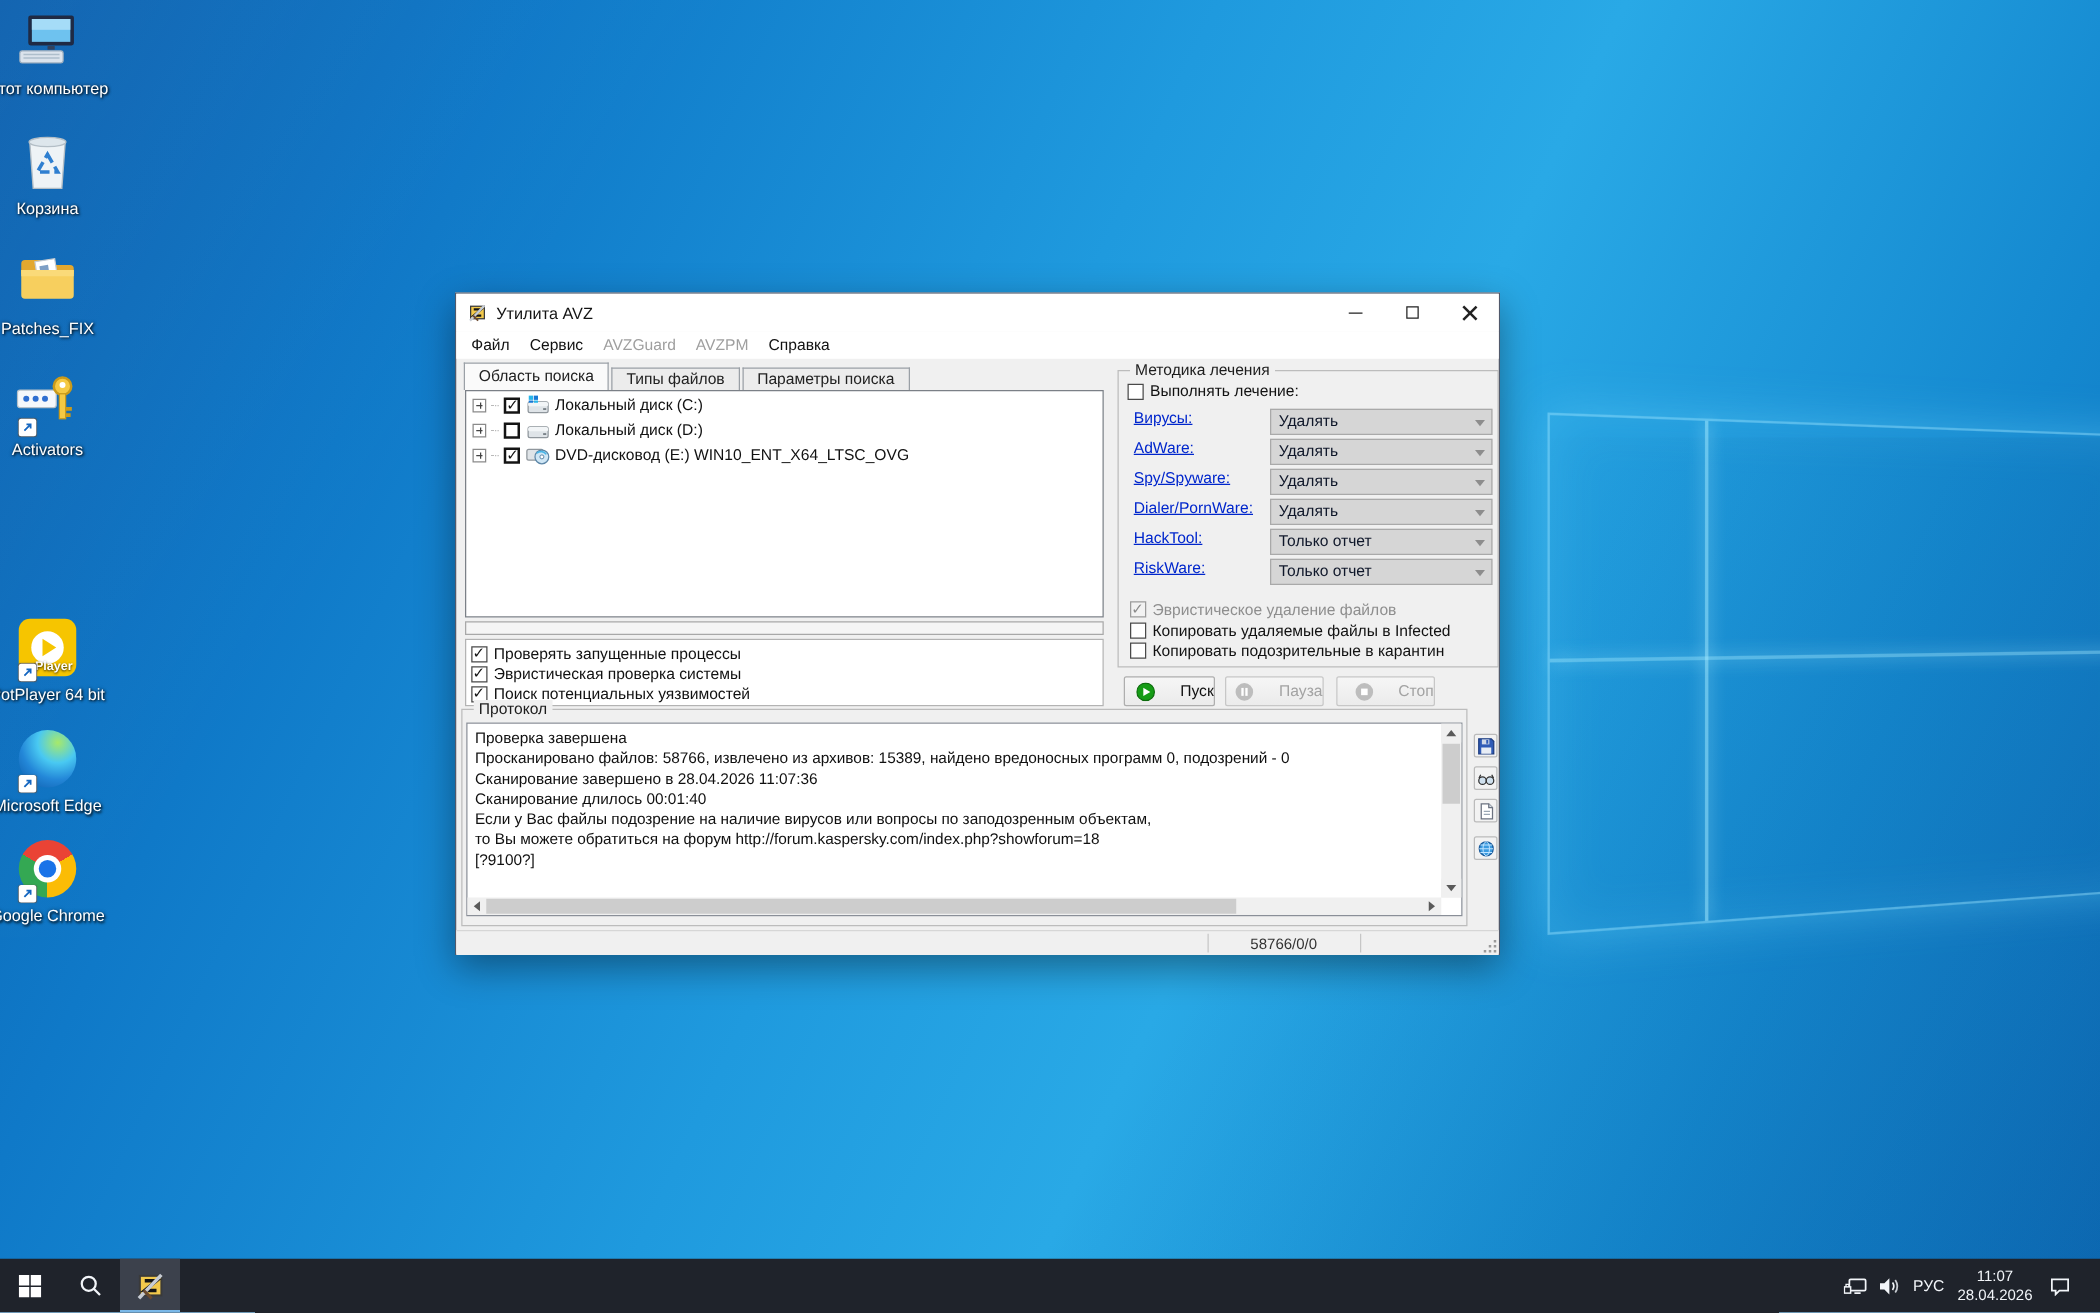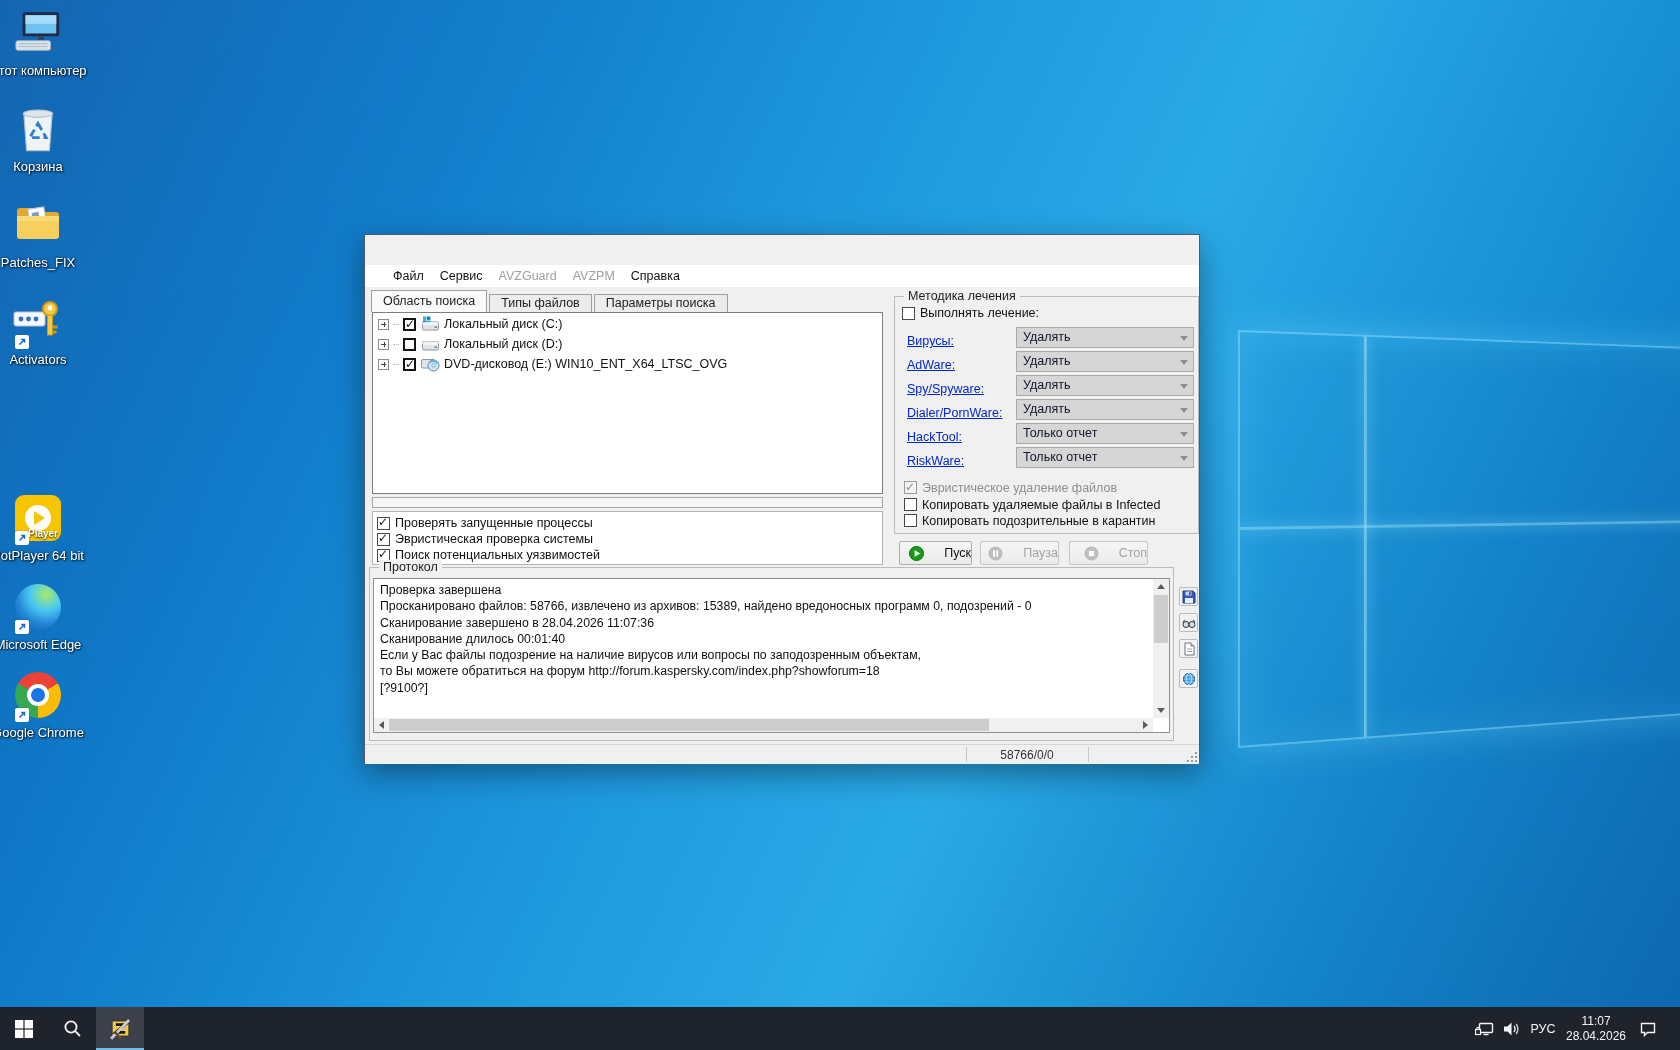--- a/index.html
+++ b/index.html
@@ -59,21 +59,21 @@
   .cap { width:46px; height:30px; display:flex; align-items:center; justify-content:center; cursor:pointer; }
   .glyph-min { width:11px; height:1px; background:#222; }
   .glyph-max { width:10px; height:10px; border:1px solid #222; }
   .glyph-close { position:relative; width:12px; height:12px; }
   .glyph-close::before,.glyph-close::after { content:""; position:absolute; left:5px; top:-1px;
     width:1.5px; height:15px; background:#222; }
   .glyph-close::before { transform:rotate(45deg); }
   .glyph-close::after { transform:rotate(-45deg); }
 
   .menubar { position:absolute; left:0; top:30px; width:100%; height:22px; background:#fff;
-    display:flex; align-items:center; padding-left:20px; }
+    display:flex; align-items:center; padding-left:4px; }
   .menubar .mi { padding:2px 8px; cursor:pointer; }
   .menubar .mi.dis { color:#9f9f9f; cursor:default; }
 
   .tabs { position:absolute; left:6px; top:55px; height:22px; display:flex; align-items:flex-end; }
   .tab { border:1px solid #9aa0a6; border-bottom:none; background:#ececec; padding:0 11px;
     height:18px; line-height:17px; margin-right:2px; cursor:pointer; color:#222; }
   .tab.active { background:#fafafa; height:22px; line-height:21px; z-index:3; }
 
   .tree-panel { position:absolute; left:7px; top:77px; width:511px; height:182px;
     background:#fff; border:1px solid #7b8087; }
@@ -95,21 +95,21 @@
   .scan-list { position:absolute; left:7px; top:276px; width:511px; height:54px;
     background:#fff; border:1px solid #b3b3b3; padding:3px 0 0 4px; }
   .opt-row { display:flex; align-items:center; gap:5px; height:16px; }
 
   .groupbox { position:absolute; border:1px solid #bcbcbc; }
   .groupbox > .legend { position:absolute; top:-8px; left:9px; background:#f0f0f0;
     padding:0 4px; font-size:12.5px; color:#1c1c1c; }
 
   .treat { left:529px; top:61px; width:305px; height:238px; }
   .perform { position:absolute; left:7px; top:9px; display:flex; gap:5px; align-items:center; }
-  .t-row { position:absolute; left:12px; width:285px; height:21px; display:flex; align-items:flex-end; }
+  .t-row { position:absolute; left:12px; width:285px; height:21px; display:flex; align-items:flex-start; }
   .t-link { color:#0026cc; text-decoration:underline; cursor:pointer; }
   .combo { position:absolute; left:109px; top:0; width:178px; height:21px; background:#d6d6d6;
     border:1px solid #a9a9a9; color:#0f172a; line-height:19px; padding-left:6px; }
   .combo .arr { position:absolute; right:5px; top:8px; width:0; height:0;
     border-left:4px solid transparent; border-right:4px solid transparent; border-top:5px solid #8d8d8d; }
   .t-opt { position:absolute; left:9px; display:flex; gap:5px; align-items:center; height:15px; }
   .t-opt.disl { color:#8e8e8e; }
 
   .push { position:absolute; height:24px; border:1px solid #aeaeae; border-radius:2px;
     background:linear-gradient(#f6f6f6,#ebebeb); display:flex; align-items:center;
@@ -264,20 +264,40 @@
       <svg width="10" height="10" viewBox="0 0 12 12">
           <path d="M3 9 L9 3 M5 3 h4 v4" stroke="#1466c0" stroke-width="1.7" fill="none"></path>
         </svg>
     </span>
   </div>
   <div class="lbl">Google Chrome</div>
 </div>
 
 <div class="window">
 
+  <div class="titlebar">
+    <svg class="ticon" viewBox="0 0 16 16">
+      <rect x="2.5" y="3" width="11" height="10" fill="#f2c94c" stroke="#3a3a3a"></rect>
+      <path d="M5 5.5 h6 L5 10.5 h6" stroke="#141414" stroke-width="1.8" fill="none"></path>
+      <path d="M2 14.5 L13.5 2.5" stroke="#c7ccd4" stroke-width="1.8"></path>
+      <path d="M4.5 10.5 L8.5 14.5" stroke="#6b4a2f" stroke-width="1.6"></path>
+    </svg>
+    <span class="ttl">Утилита AVZ</span>
+    <div class="caption-btns">
+      <div class="cap">
+          <div class="glyph-min"></div>
+        </div>
+      <div class="cap">
+          <div class="glyph-max"></div>
+        </div>
+      <div class="cap">
+          <div class="glyph-close"></div>
+        </div>
+    </div>
+  </div>
 
   <div class="menubar">
     <span class="mi">Файл</span>
     <span class="mi">Сервис</span>
     <span class="mi dis">AVZGuard</span>
     <span class="mi dis">AVZPM</span>
     <span class="mi">Справка</span>
   </div>
 
   <div class="tabs">

